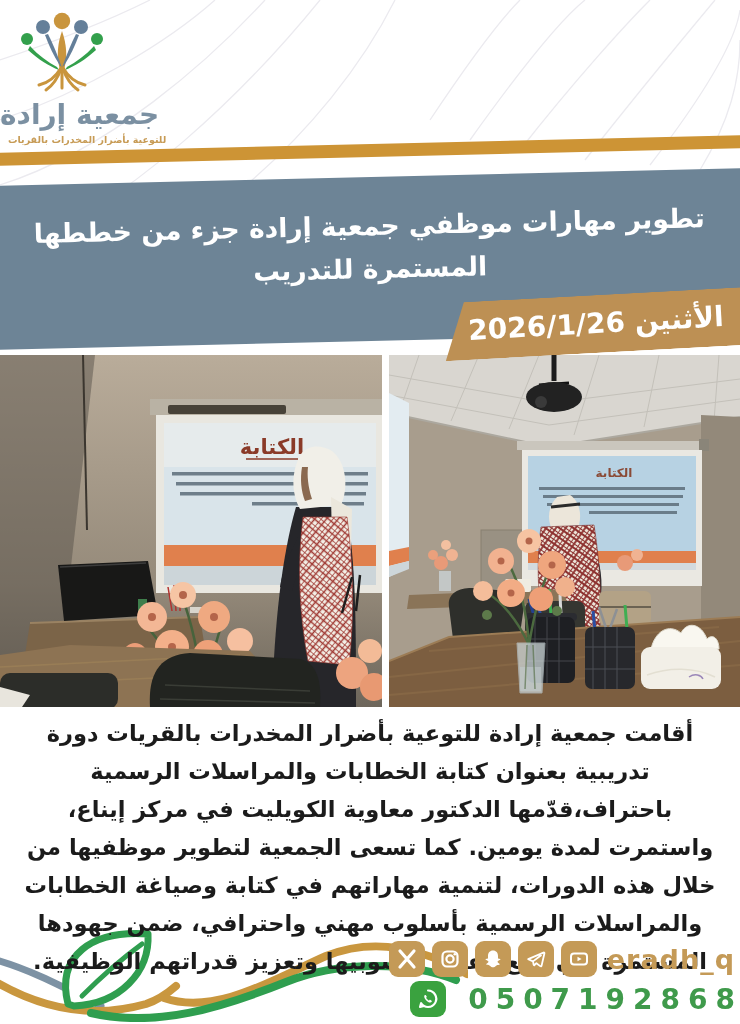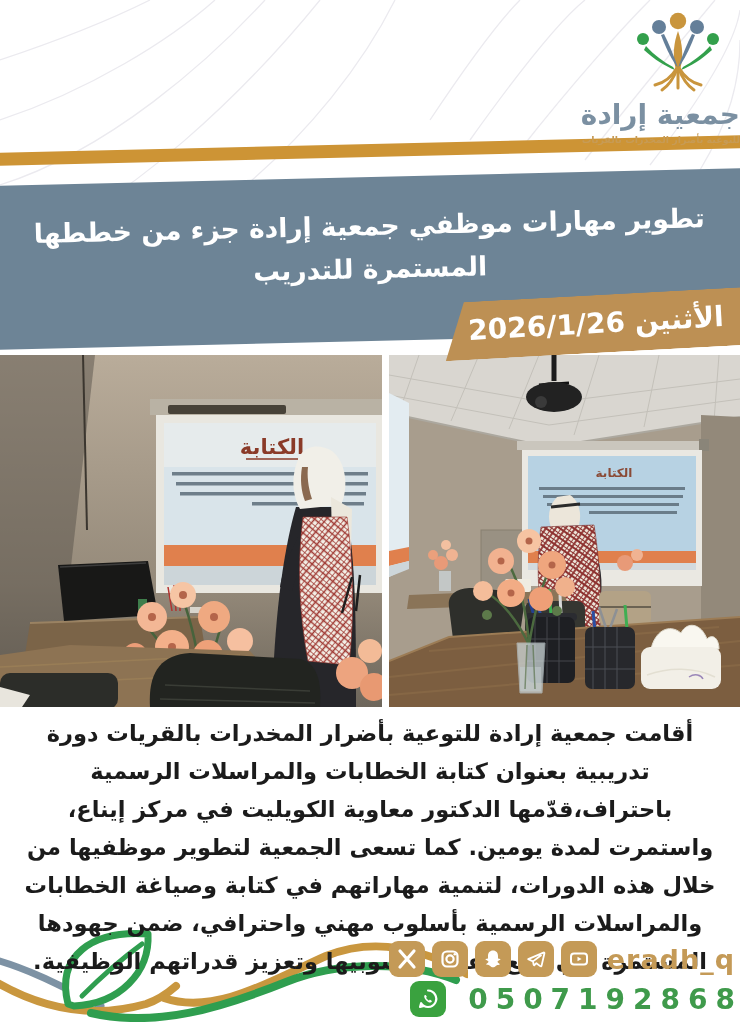--- a/index.html
+++ b/index.html
@@ -1,23 +1,23 @@
 <!DOCTYPE html>
 <html lang="ar"><head>
 <meta charset="utf-8">
 <style>
   html,body{margin:0;padding:0;background:#fff;}
   .poster{position:relative;width:740px;height:1024px;background:#ffffff;overflow:hidden;
           font-family:"DejaVu Sans", sans-serif;}
   
   .arcs{position:absolute;top:0;left:0;z-index:0;}
   
-  .logo-block{position:absolute;top:10px;left:0;width:740px;text-align:right;z-index:3;}
+  .logo-block{position:absolute;top:10px;left:0;width:740px;text-align:left;z-index:3;}
   .brand-name{font-size:28px;font-weight:bold;color:#7b90a2;direction:rtl;margin-top:0px;letter-spacing:.5px;}
-  .brand-tagline{font-size:9.5px;font-weight:bold;color:#c79b55;direction:rtl;margin-top:3px;letter-spacing:.5px;}
+  .brand-tagline{font-size:9.5px;font-weight:bold;color:#c79b55;direction:rtl;margin-top:3px;letter-spacing:.5px;padding-left:8px;}
   
   .gold-stripe{position:absolute;left:-12px;top:144px;width:764px;height:13px;background:#cd9435;
                transform:rotate(-1.35deg);z-index:2;}
   .title-banner{position:absolute;left:-12px;top:177px;width:764px;height:164px;background:#6d8496;
                 transform:rotate(-1.35deg);z-index:1;display:flex;align-items:center;justify-content:center;
                 box-sizing:border-box;padding:0 34px 22px 34px;}
   .title-banner .title{color:#ffffff;font-size:26.5px;font-weight:bold;text-align:center;direction:rtl;line-height:1.62;}
   .date-banner{position:absolute;right:-8px;top:295px;width:304px;height:58px;background:#bd9054;
                transform:rotate(-3.1deg);z-index:4;display:flex;align-items:center;justify-content:center;
                clip-path:polygon(7% 0,100% 0,100% 100%,0 100%);}

